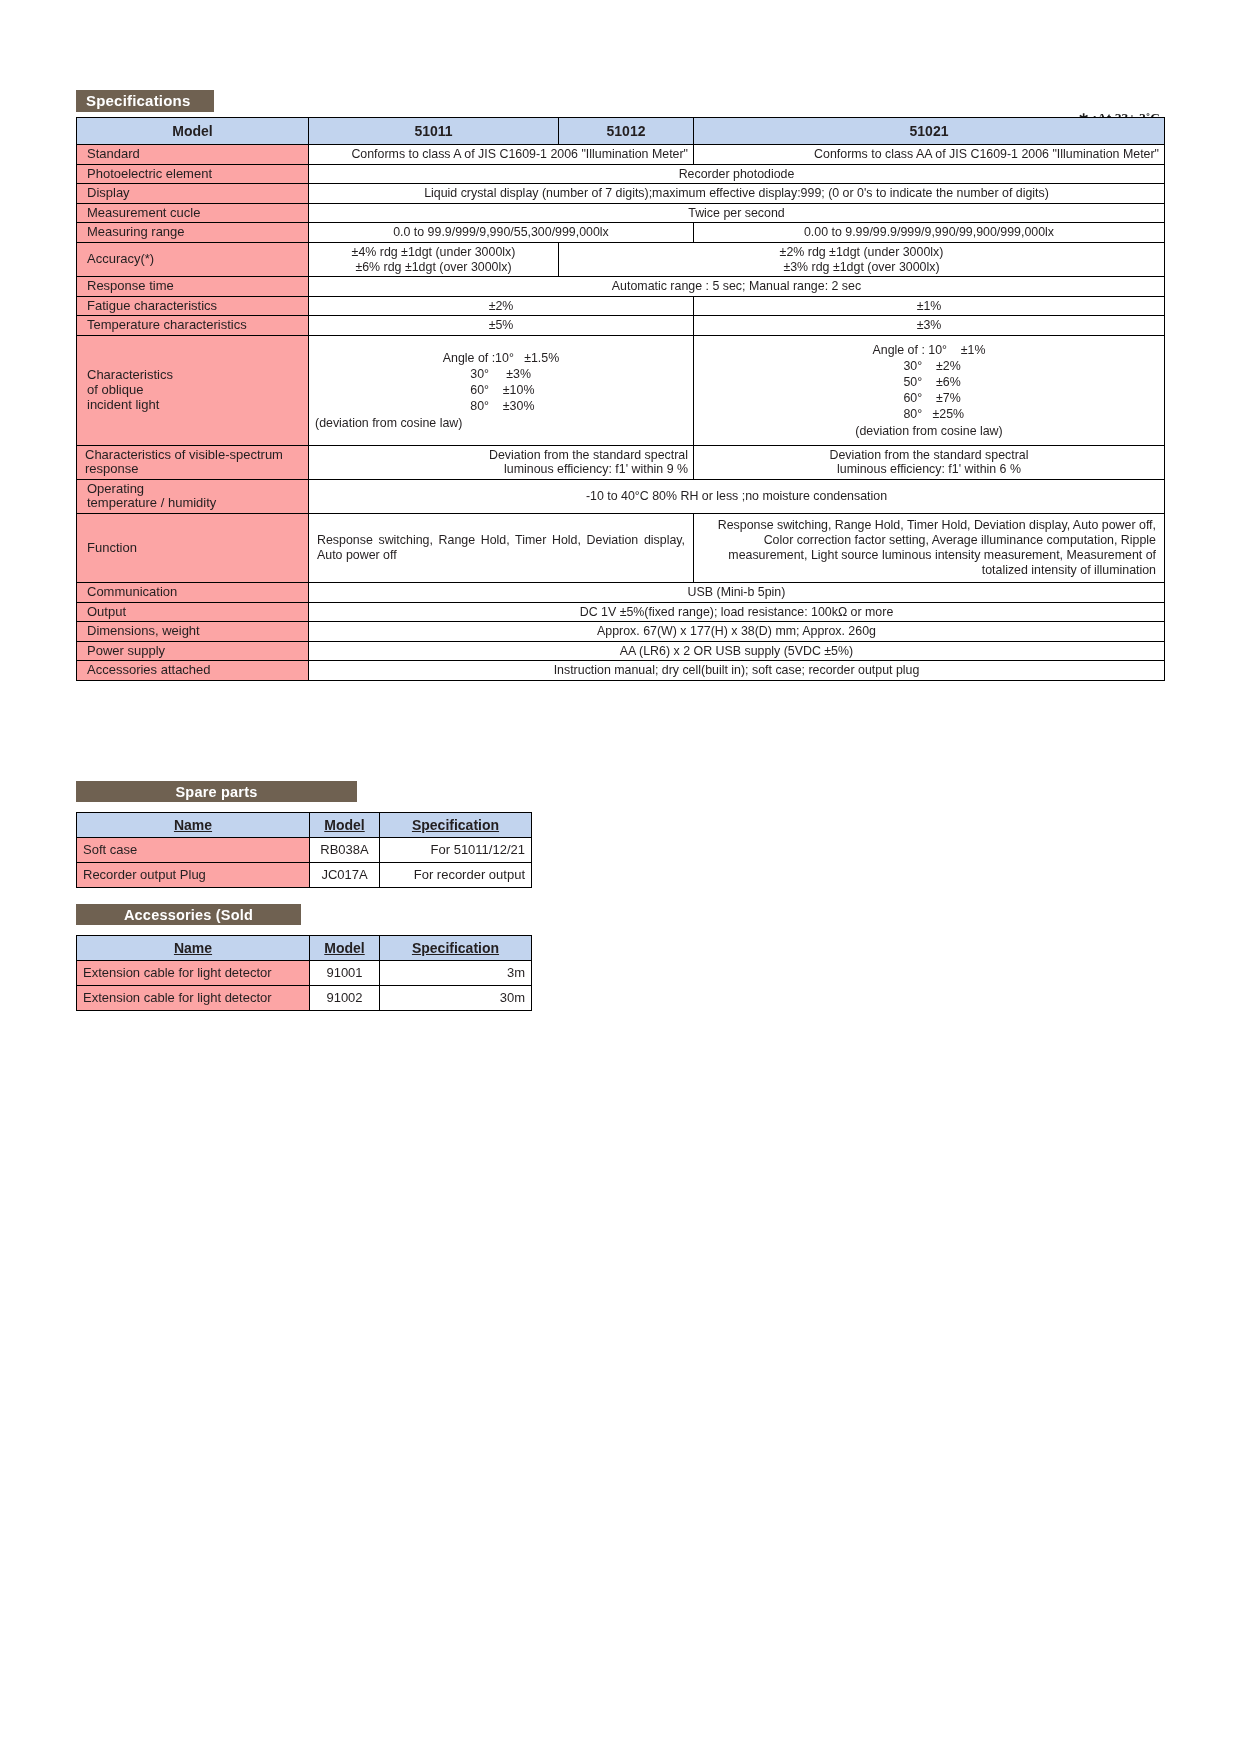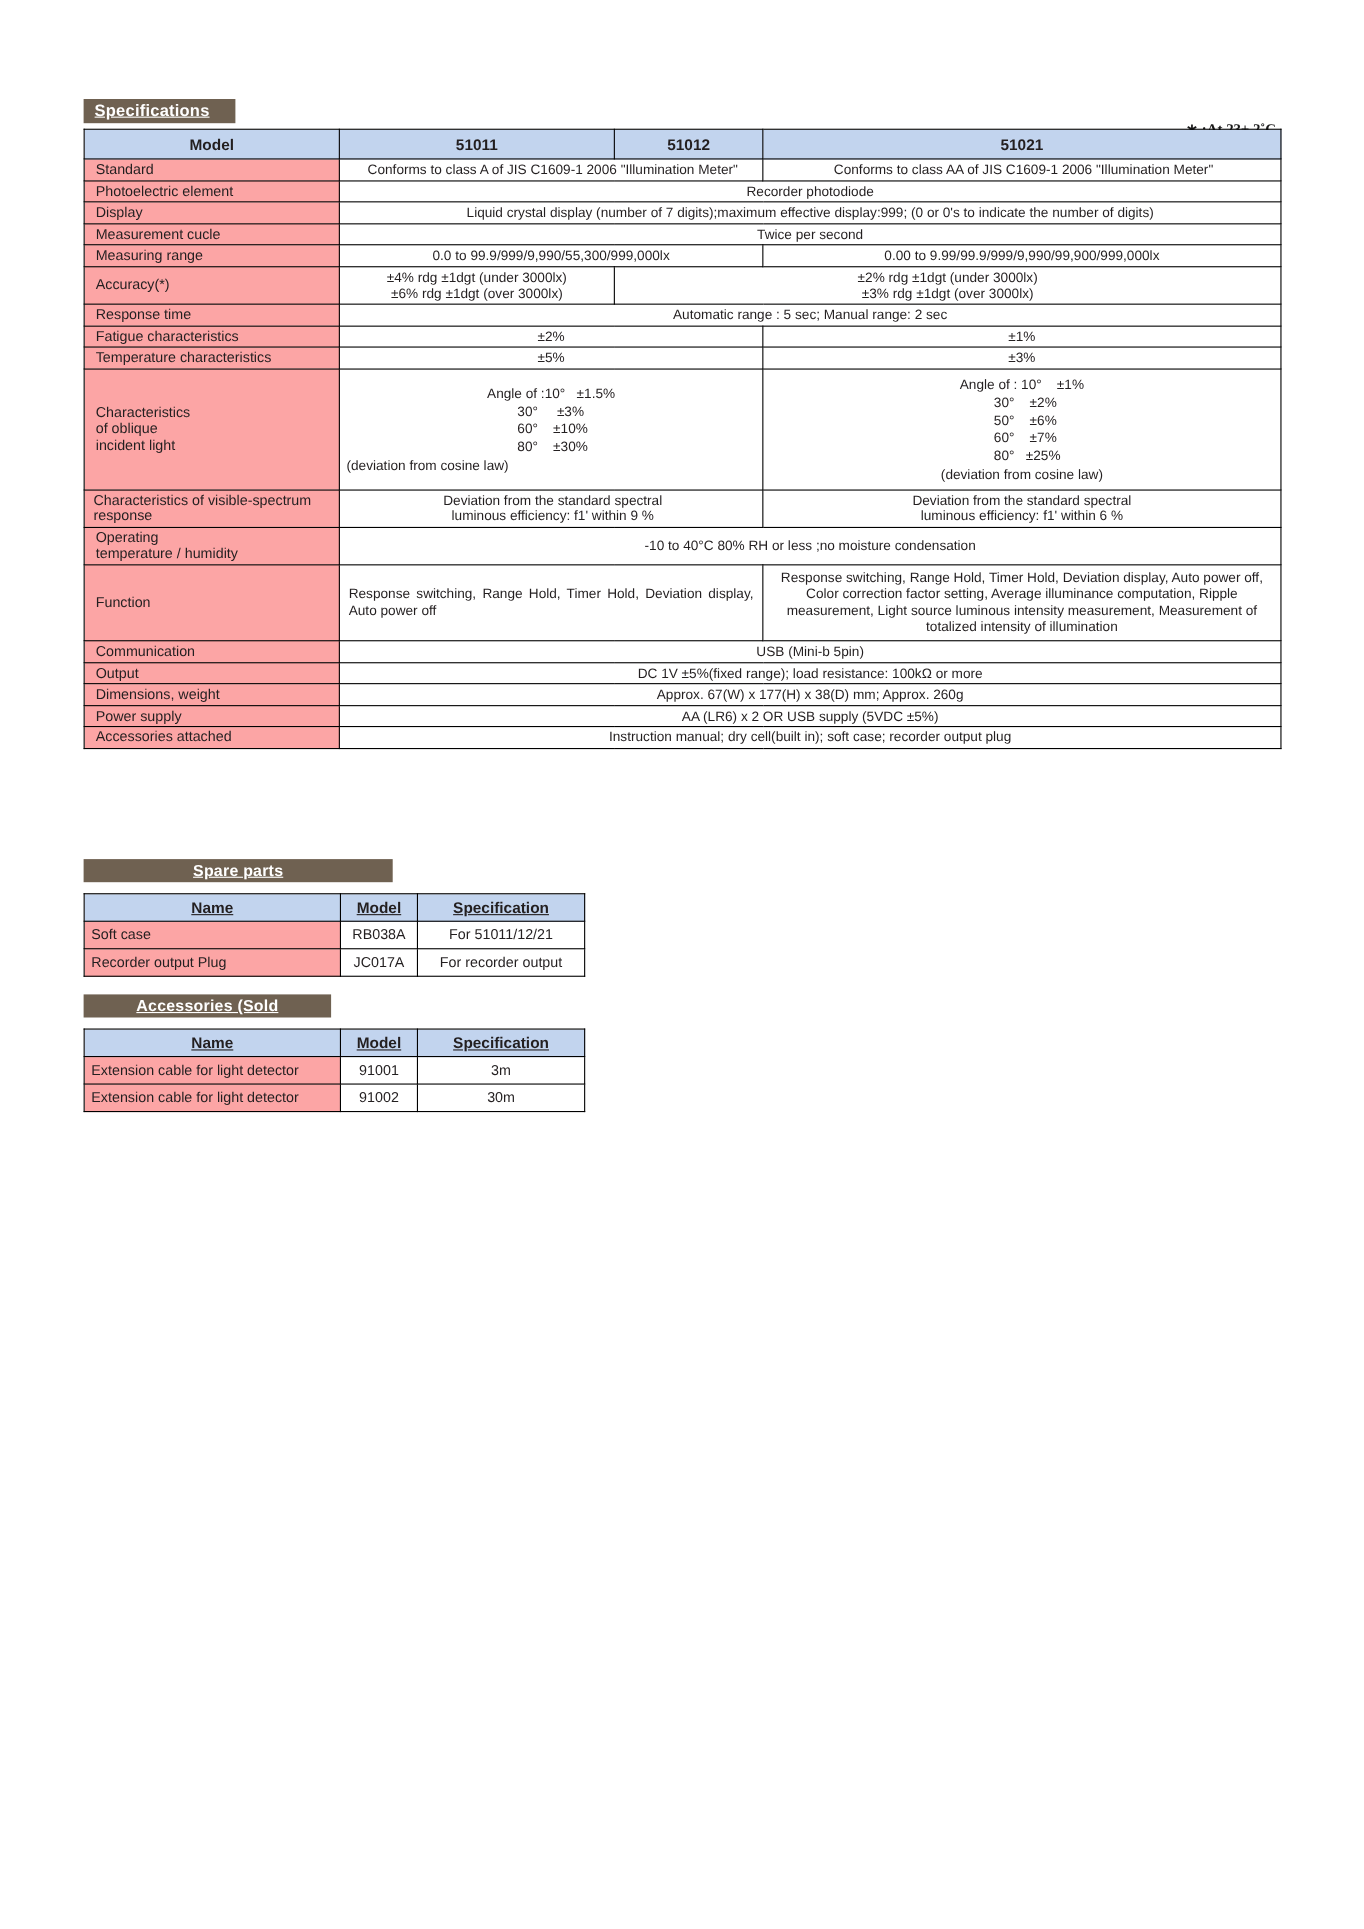--- a/index.html
+++ b/index.html
@@ -43,21 +43,20 @@
     position: absolute;
     background: #6f6151;
     color: #ffffff;
     font-weight: bold;
     font-size: 15px;
     line-height: 20px;
     height: 20px;
     padding: 2px 10px 3px 10px;
     box-sizing: border-box;
     letter-spacing: 0.2px;
-    text-decoration: underline;
   }
   .banner.spec {
     left: 76px; top: 90px;
     width: 138px; height: 22px;
     text-align: left;
     font-size: 15px;
     padding-top: 1px;
   }
   .banner.spare {
     left: 76px; top: 781px;
@@ -97,21 +96,21 @@
     font-size: 14px;
     height: 22px;
   }
   .lbl {
     background: #fca5a5;
     text-align: left;
     font-size: 13px;
     padding-left: 10px;
   }
   .ctr  { text-align: center; }
-  .left { text-align: center; }
+  .left { text-align: right; }
   .just { text-align: justify; text-align-last: left; }
 
   
   .angles {
     display: inline-block;
     text-align: left;
     font-size: 12.4px;
     line-height: 16px;
   }
   .angles .row { white-space: pre; }

